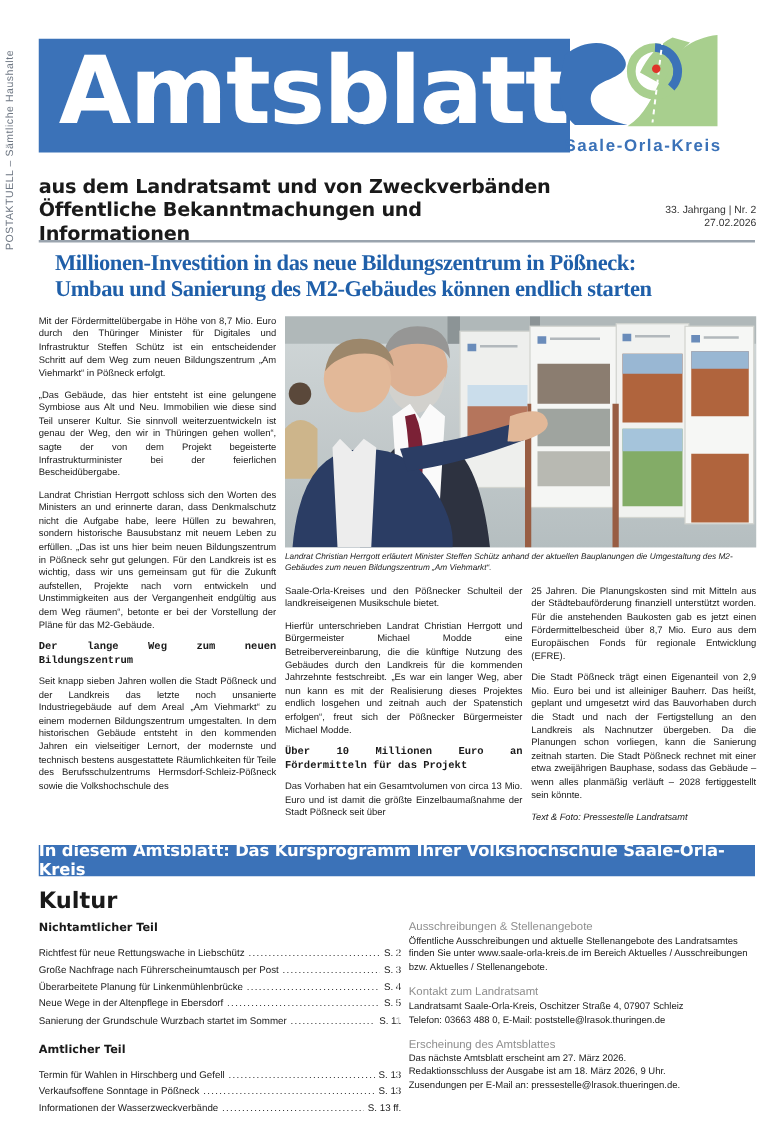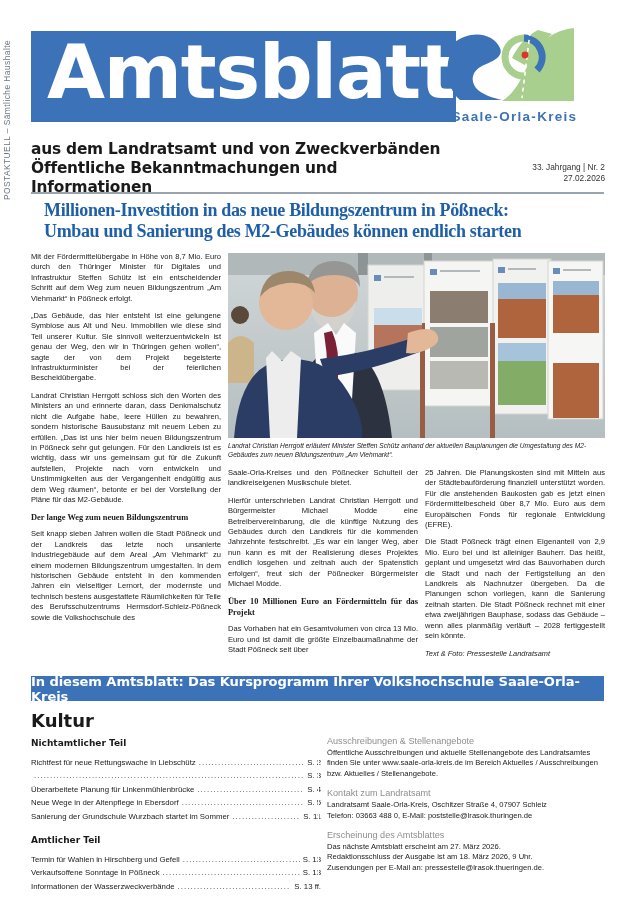--- a/index.html
+++ b/index.html
@@ -78,21 +78,21 @@
     font-family: Liberation Serif, serif;
     letter-spacing: -.35px;
   }
 
   
   .col { position: absolute; font-size: 7.55px; line-height: 10.4px;
          color: #1a1a1a; text-align: justify;
          font-family: "Liberation Sans", sans-serif; }
   .col p { margin-bottom: 7px; }
   .col h3 { font-size: 8.4px; line-height: 11px; font-weight: bold;
-            margin: 2px 0 6px 0; font-family: Liberation Serif, serif; }
+            margin: 2px 0 6px 0; font-family: Liberation Mono, monospace; }
 
   .col-1 { left: 31px; top: 252px; width: 190px; }
   .col-2 { left: 228px; top: 468px; width: 190px; }
   .col-3 { left: 425px; top: 468px; width: 180px; }
 
   .credit { font-style: italic; font-size: 7.4px; color: #222; margin-top: 4px; }
 
   
   .photo { position: absolute; left: 228px; top: 253px; width: 377px; height: 185px;
            overflow: hidden; background: #c3c9cb; }
@@ -275,20 +275,21 @@
 
   <div class="toc">
     <h4>Nichtamtlicher Teil</h4>
     <div id="toc1">
         <div class="toc-row">
           <span class="toc-label">Richtfest für neue Rettungswache in Liebschütz</span>
           <span class="toc-dots">........................................................................................................................</span>
           <span class="toc-page">S. 2</span>
         </div>
         <div class="toc-row">
+          <span class="toc-label">Große Nachfrage nach Führerscheinumtausch per Post</span>
           <span class="toc-dots">........................................................................................................................</span>
           <span class="toc-page">S. 3</span>
         </div>
         <div class="toc-row">
           <span class="toc-label">Überarbeitete Planung für Linkenmühlenbrücke</span>
           <span class="toc-dots">........................................................................................................................</span>
           <span class="toc-page">S. 4</span>
         </div>
         <div class="toc-row">
           <span class="toc-label">Neue Wege in der Altenpflege in Ebersdorf</span>

